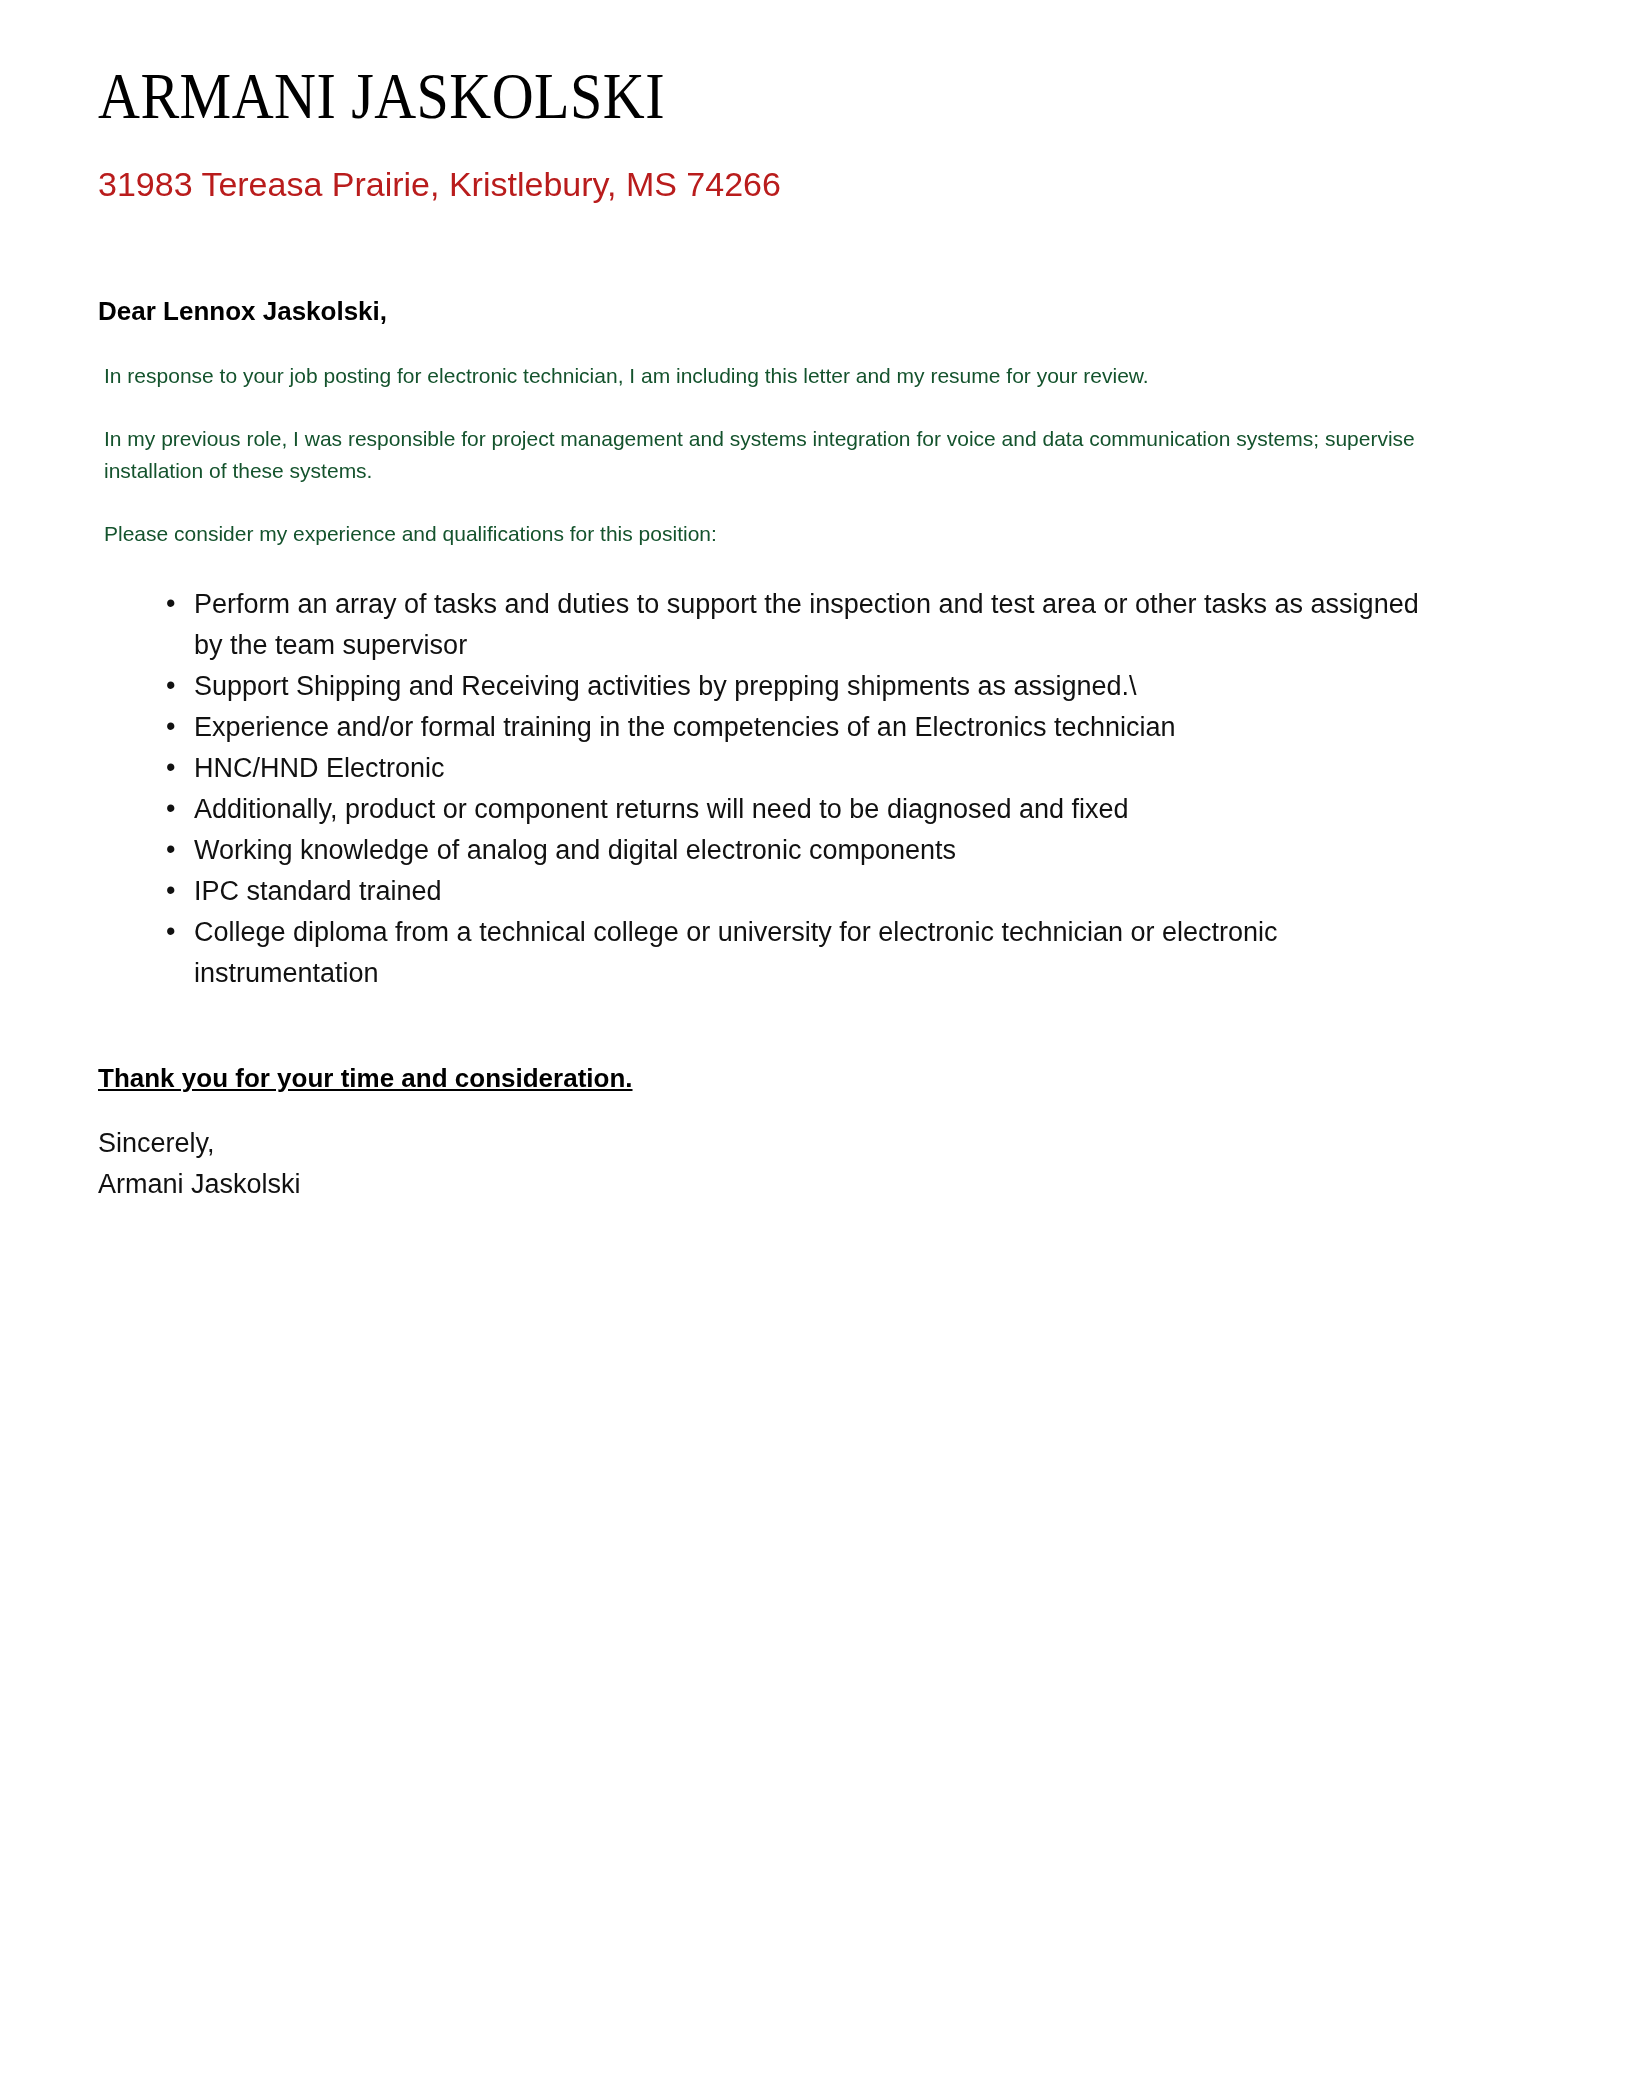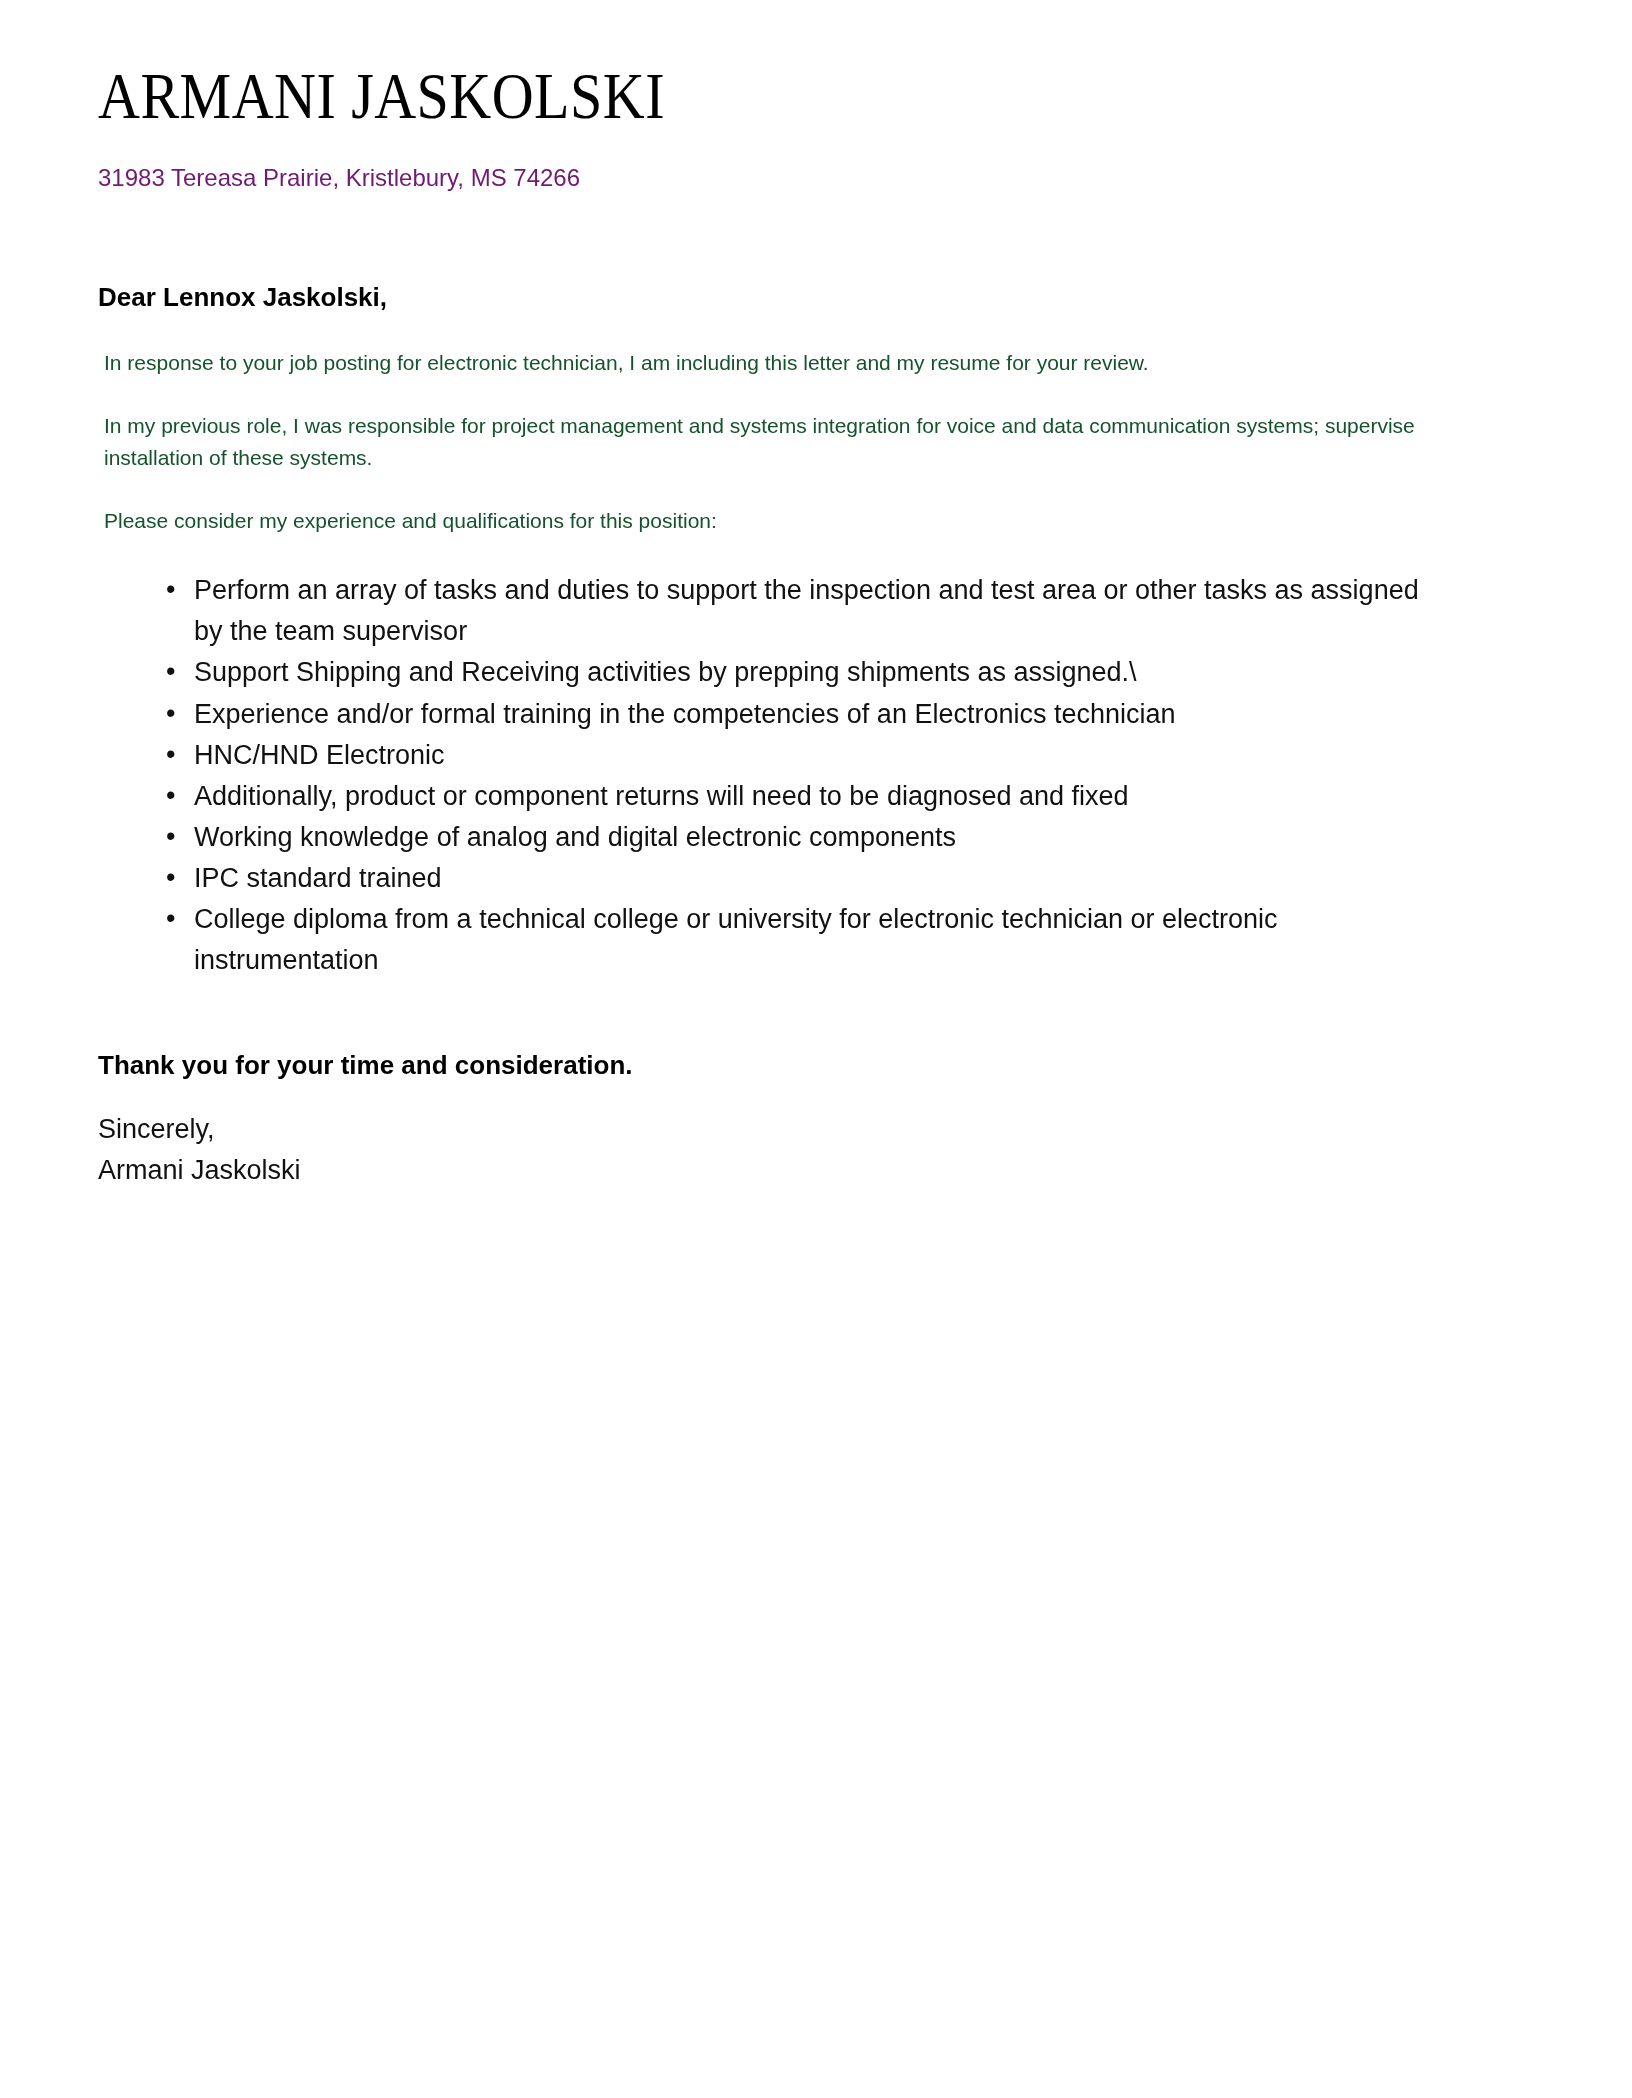--- a/index.html
+++ b/index.html
@@ -35,25 +35,25 @@
     line-height: 1.0;
     font-weight: 400;
     letter-spacing: 0.5px;
     margin: 0;
     padding-top: 63px;
     white-space: nowrap;
     transform: scaleX(0.88);
     transform-origin: left center;
   }
   .letter-address {
-    font-size: 24px;
+    font-size: 34px;
     line-height: 1.35;
     margin: 0;
     padding-top: 33px;
-    color: #701a75;
+    color: #b91c1c;
   }
   .salutation {
     font-size: 26px;
     font-weight: bold;
     line-height: 1.4;
     margin: 0;
     padding-top: 85px;
   }
   .para {
     font-size: 21px;
@@ -82,20 +82,21 @@
     top: -1px;
     font-size: 27px;
     line-height: 1.52;
   }
   .closing {
     font-size: 26px;
     font-weight: bold;
     line-height: 1.4;
     margin: 0;
     padding-top: 50px;
+    text-decoration: underline;
   }
   .signoff {
     font-size: 27px;
     line-height: 1.52;
     margin: 0;
     padding-top: 26px;
     color: #111111;
   }
   .signoff .line { display: block; }
 </style>

